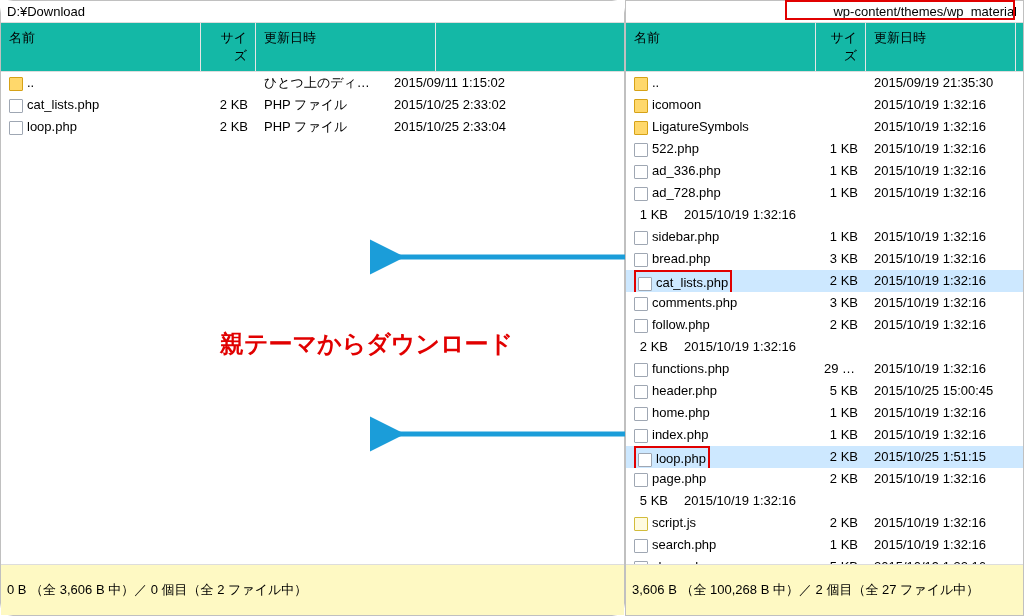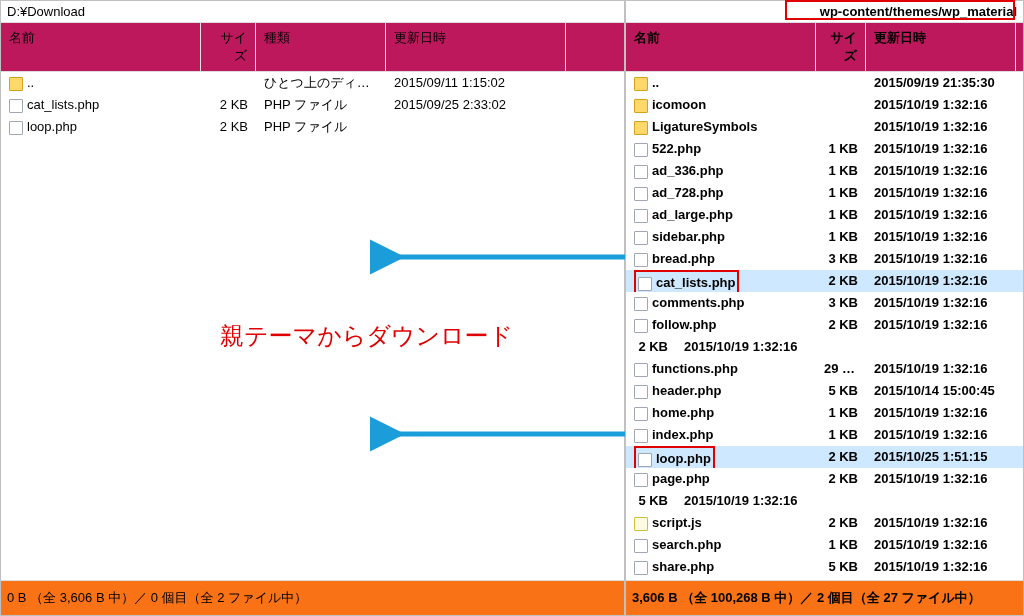--- a/index.html
+++ b/index.html
@@ -12,31 +12,31 @@
   overflow: hidden;
   position: relative;
 }
 .container { display: flex; height: 616px; }
 .pane {
   border: 1px solid #c0c0c0;
   display: flex;
   flex-direction: column;
   background: #fff;
 }
-.pane-left { width: 625px; }
-.pane-right { width: 399px; font-weight: bold; }
+.pane-left { width: 625px; border-radius: 13px; }
+.pane-right { width: 399px; }
 .path-bar {
   padding: 3px 6px;
   border-bottom: 1px solid #ddd;
   background: #fff;
 }
 .header-row {
   display: flex;
   border-bottom: 1px solid #ddd;
-  background: #be185d;
+  background: #14b8a6;
 }
 .header-cell {
   padding: 6px 8px;
   border-right: 1px solid #e5e5e5;
 }
 .file-list { flex: 1; overflow: hidden; position: relative; }
 .file-row {
   display: flex;
   height: 22px;
   line-height: 22px;
@@ -60,23 +60,23 @@
   background: #eaf6ff;
   border: 1px solid #5aa0d8;
   border-radius: 1px;
 }
 .icon-js {
   background: #fffbe0;
   border: 1px solid #d2bc3b;
   border-radius: 1px;
 }
 .status-bar {
-  padding: 8px 6px;
+  padding: 16px 6px;
   border-top: 1px solid #ddd;
-  background: #f97316;
+  background: #fef9c3;
   font-size: 13px;
 }
 
 
 .l-name { width: 200px; }
 .l-size { width: 55px; text-align: right; }
 .l-type { width: 130px; }
 .l-date { width: 180px; }
 
 
@@ -106,40 +106,40 @@
 
 <div class="container">
 
   <div class="pane pane-left">
     <div class="path-bar">
       <span>D:¥Download</span>
     </div>
     <div class="header-row">
       <div class="header-cell l-name">名前</div>
       <div class="header-cell l-size">サイズ</div>
-      <div class="header-cell l-type">種類</div>
       <div class="header-cell l-date">更新日時</div>
     </div>
     <div class="file-list" id="left-list">
         <div class="file-row">
           <div class="cell l-name"><span class="icon icon-folder"></span><span>..</span></div>
           <div class="cell l-size"></div>
           <div class="cell l-type">ひとつ上のディレクトリ</div>
           <div class="cell l-date">2015/09/11  1:15:02</div>
         </div>
         <div class="file-row">
           <div class="cell l-name"><span class="icon icon-file"></span><span>cat_lists.php</span></div>
           <div class="cell l-size">2 KB</div>
           <div class="cell l-type">PHP ファイル</div>
-          <div class="cell l-date">2015/09/25  2:33:02</div>
+          <div class="cell l-date">2015/10/25  2:33:02</div>
         </div>
         <div class="file-row">
           <div class="cell l-name"><span class="icon icon-file"></span><span>loop.php</span></div>
           <div class="cell l-size">2 KB</div>
           <div class="cell l-type">PHP ファイル</div>
+          <div class="cell l-date">2015/10/25  2:33:04</div>
         </div>
       </div>
     <div class="status-bar">0 B （全 3,606 B 中）／ 0 個目（全 2 ファイル中）</div>
   </div>
 
   <div class="pane pane-right">
     <div class="path-bar" style="text-align:right">
       <span>wp-content/themes/wp_material</span>
     </div>
     <div class="header-row">
@@ -172,21 +172,20 @@
           <div class="cell r-name"><span class="icon icon-file"></span><span>ad_336.php</span></div>
           <div class="cell r-size">1 KB</div>
           <div class="cell r-date">2015/10/19 1:32:16</div>
         </div>
         <div class="file-row">
           <div class="cell r-name"><span class="icon icon-file"></span><span>ad_728.php</span></div>
           <div class="cell r-size">1 KB</div>
           <div class="cell r-date">2015/10/19 1:32:16</div>
         </div>
         <div class="file-row">
-          <div class="cell r-name"><span class="icon icon-file"></span><span>ad_large.php</span></div>
           <div class="cell r-size">1 KB</div>
           <div class="cell r-date">2015/10/19 1:32:16</div>
         </div>
         <div class="file-row">
           <div class="cell r-name"><span class="icon icon-file"></span><span>sidebar.php</span></div>
           <div class="cell r-size">1 KB</div>
           <div class="cell r-date">2015/10/19 1:32:16</div>
         </div>
         <div class="file-row">
           <div class="cell r-name"><span class="icon icon-file"></span><span>bread.php</span></div>
@@ -213,21 +212,21 @@
           <div class="cell r-date">2015/10/19 1:32:16</div>
         </div>
         <div class="file-row">
           <div class="cell r-name"><span class="icon icon-file"></span><span>functions.php</span></div>
           <div class="cell r-size">29 KB</div>
           <div class="cell r-date">2015/10/19 1:32:16</div>
         </div>
         <div class="file-row">
           <div class="cell r-name"><span class="icon icon-file"></span><span>header.php</span></div>
           <div class="cell r-size">5 KB</div>
-          <div class="cell r-date">2015/10/14 15:00:45</div>
+          <div class="cell r-date">2015/10/25 15:00:45</div>
         </div>
         <div class="file-row">
           <div class="cell r-name"><span class="icon icon-file"></span><span>home.php</span></div>
           <div class="cell r-size">1 KB</div>
           <div class="cell r-date">2015/10/19 1:32:16</div>
         </div>
         <div class="file-row">
           <div class="cell r-name"><span class="icon icon-file"></span><span>index.php</span></div>
           <div class="cell r-size">1 KB</div>
           <div class="cell r-date">2015/10/19 1:32:16</div>
@@ -266,21 +265,21 @@
           <div class="cell r-size">4 KB</div>
           <div class="cell r-date">2015/10/19 1:32:16</div>
         </div>
       </div>
     <div class="status-bar">3,606 B （全 100,268 B 中）／ 2 個目（全 27 ファイル中）</div>
   </div>
 </div>
 
 <div class="annotation-box" style="left:785px; top:0px; width:230px; height:20px;"></div>
 
-<div class="annotation-text" style="left:220px; top:320px;">親テーマからダウンロード</div>
+<div class="annotation-text" style="left:220px; top:328px;font-weight:bold;">親テーマからダウンロード</div>
 
 <svg class="annotation-arrow" style="left:370px; top:235px; width:260px; height:45px;">
   <defs>
       <marker id="ah1" markerWidth="12" markerHeight="12" refX="2" refY="6" orient="auto">
     <path d="M12,0 L0,6 L12,12 Z" fill="#1b9dd9"></path>
       </marker>
     </defs>
   <line x1="255" y1="22" x2="25" y2="22" stroke="#1b9dd9" stroke-width="5" marker-end="url(#ah1)"></line>
 </svg>
 

